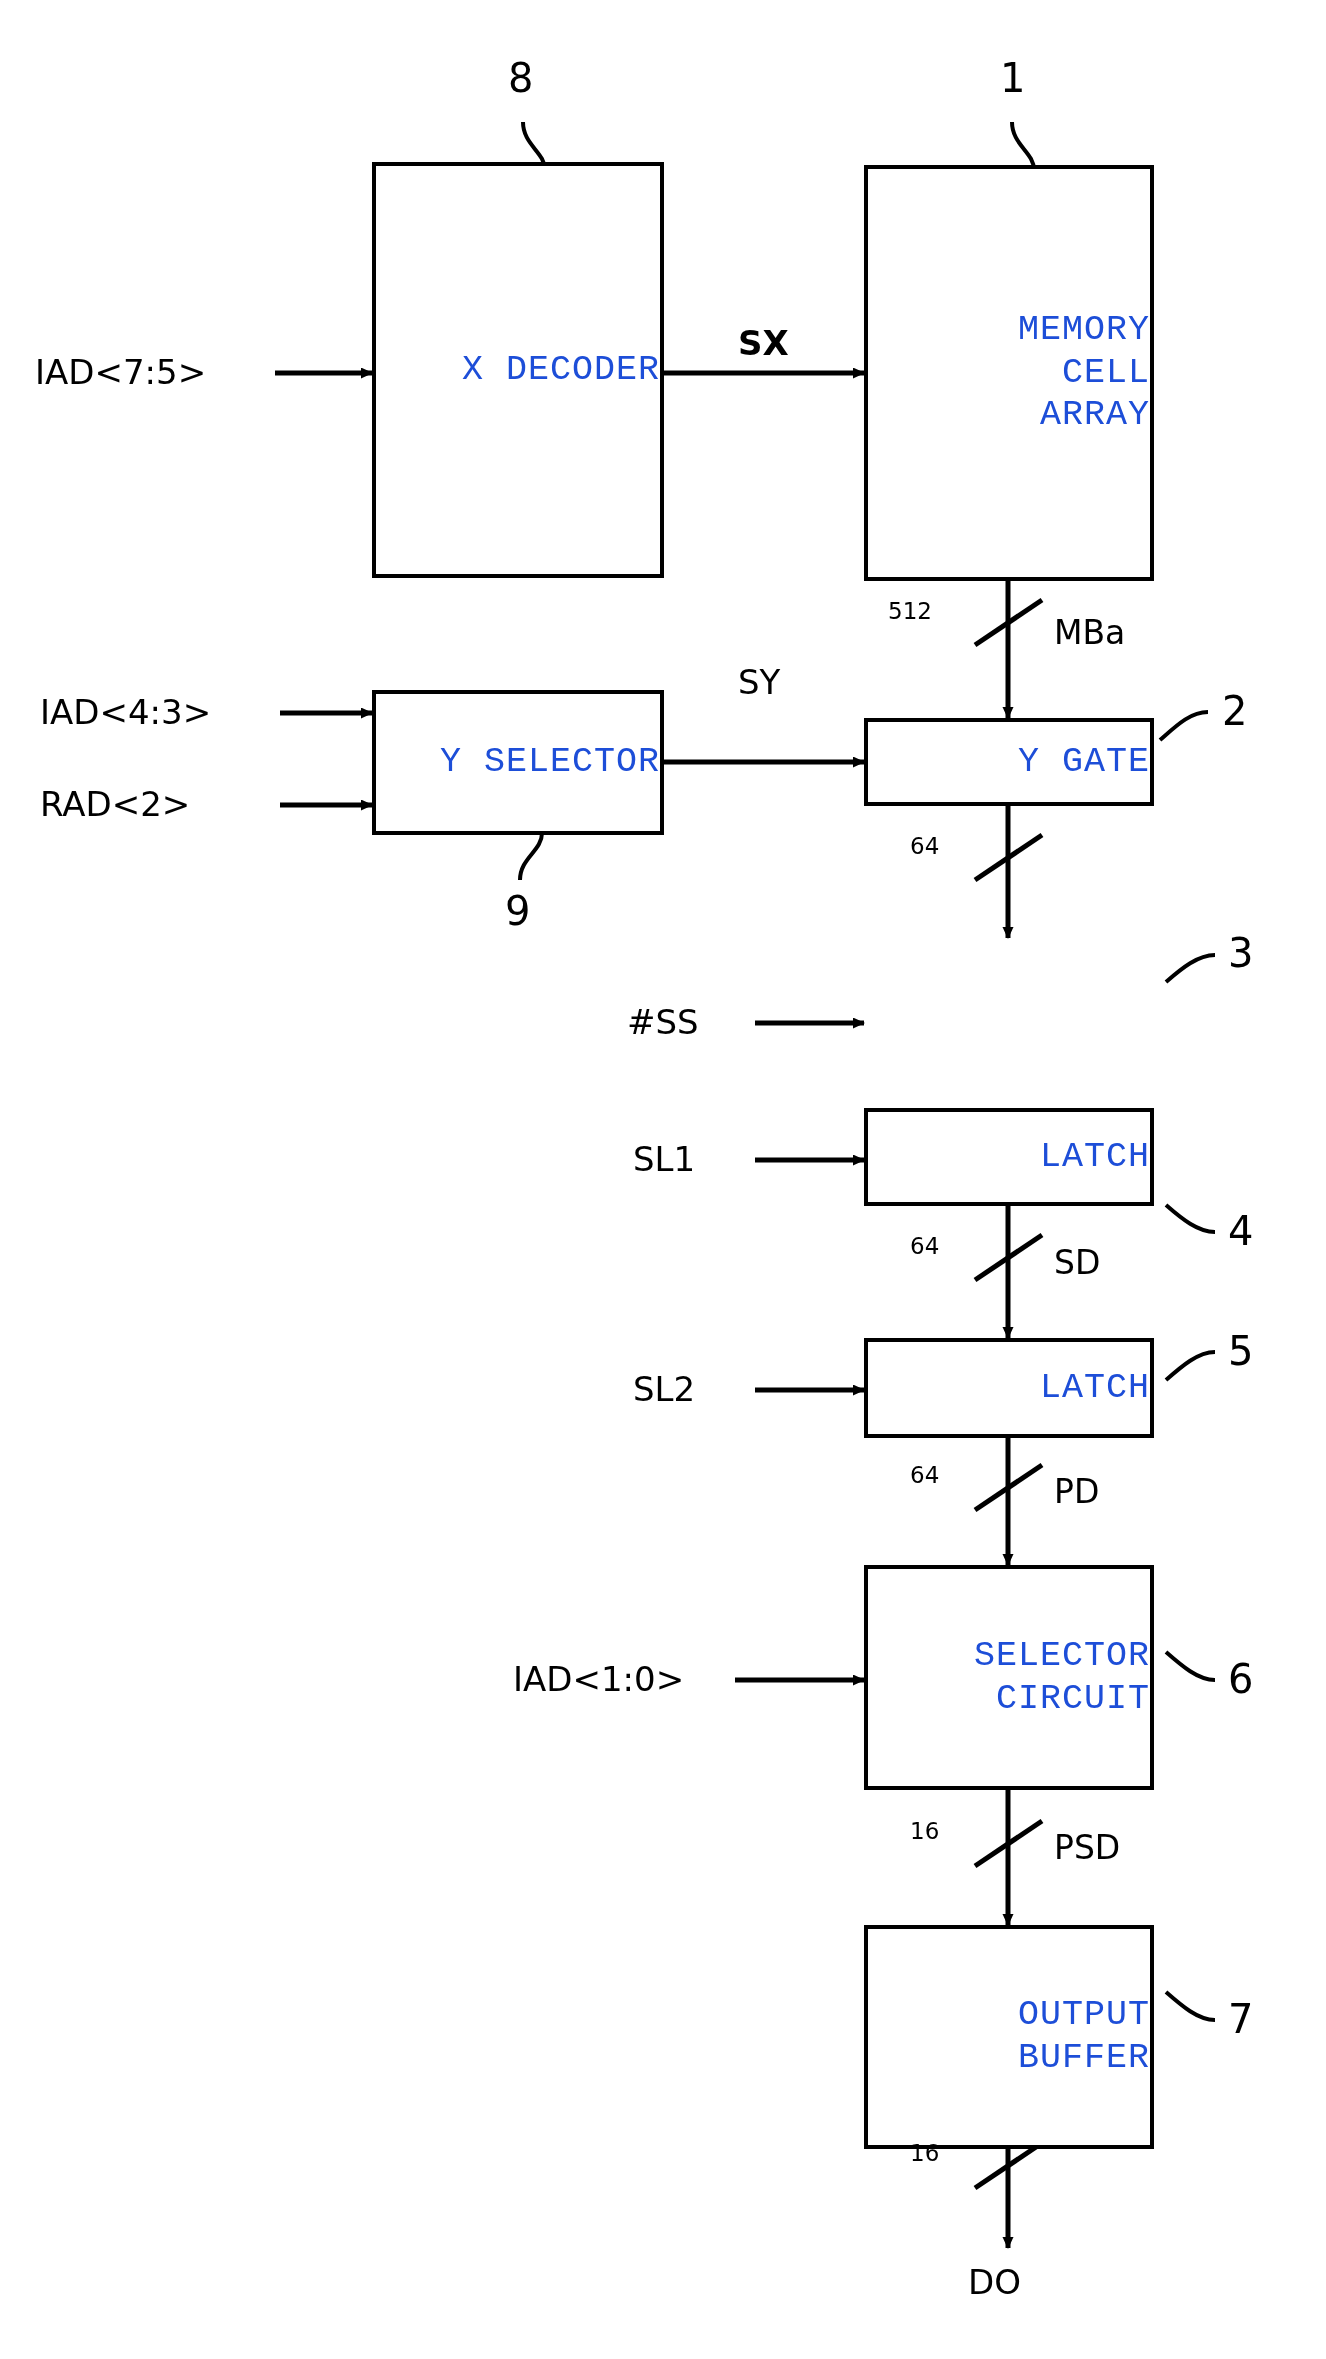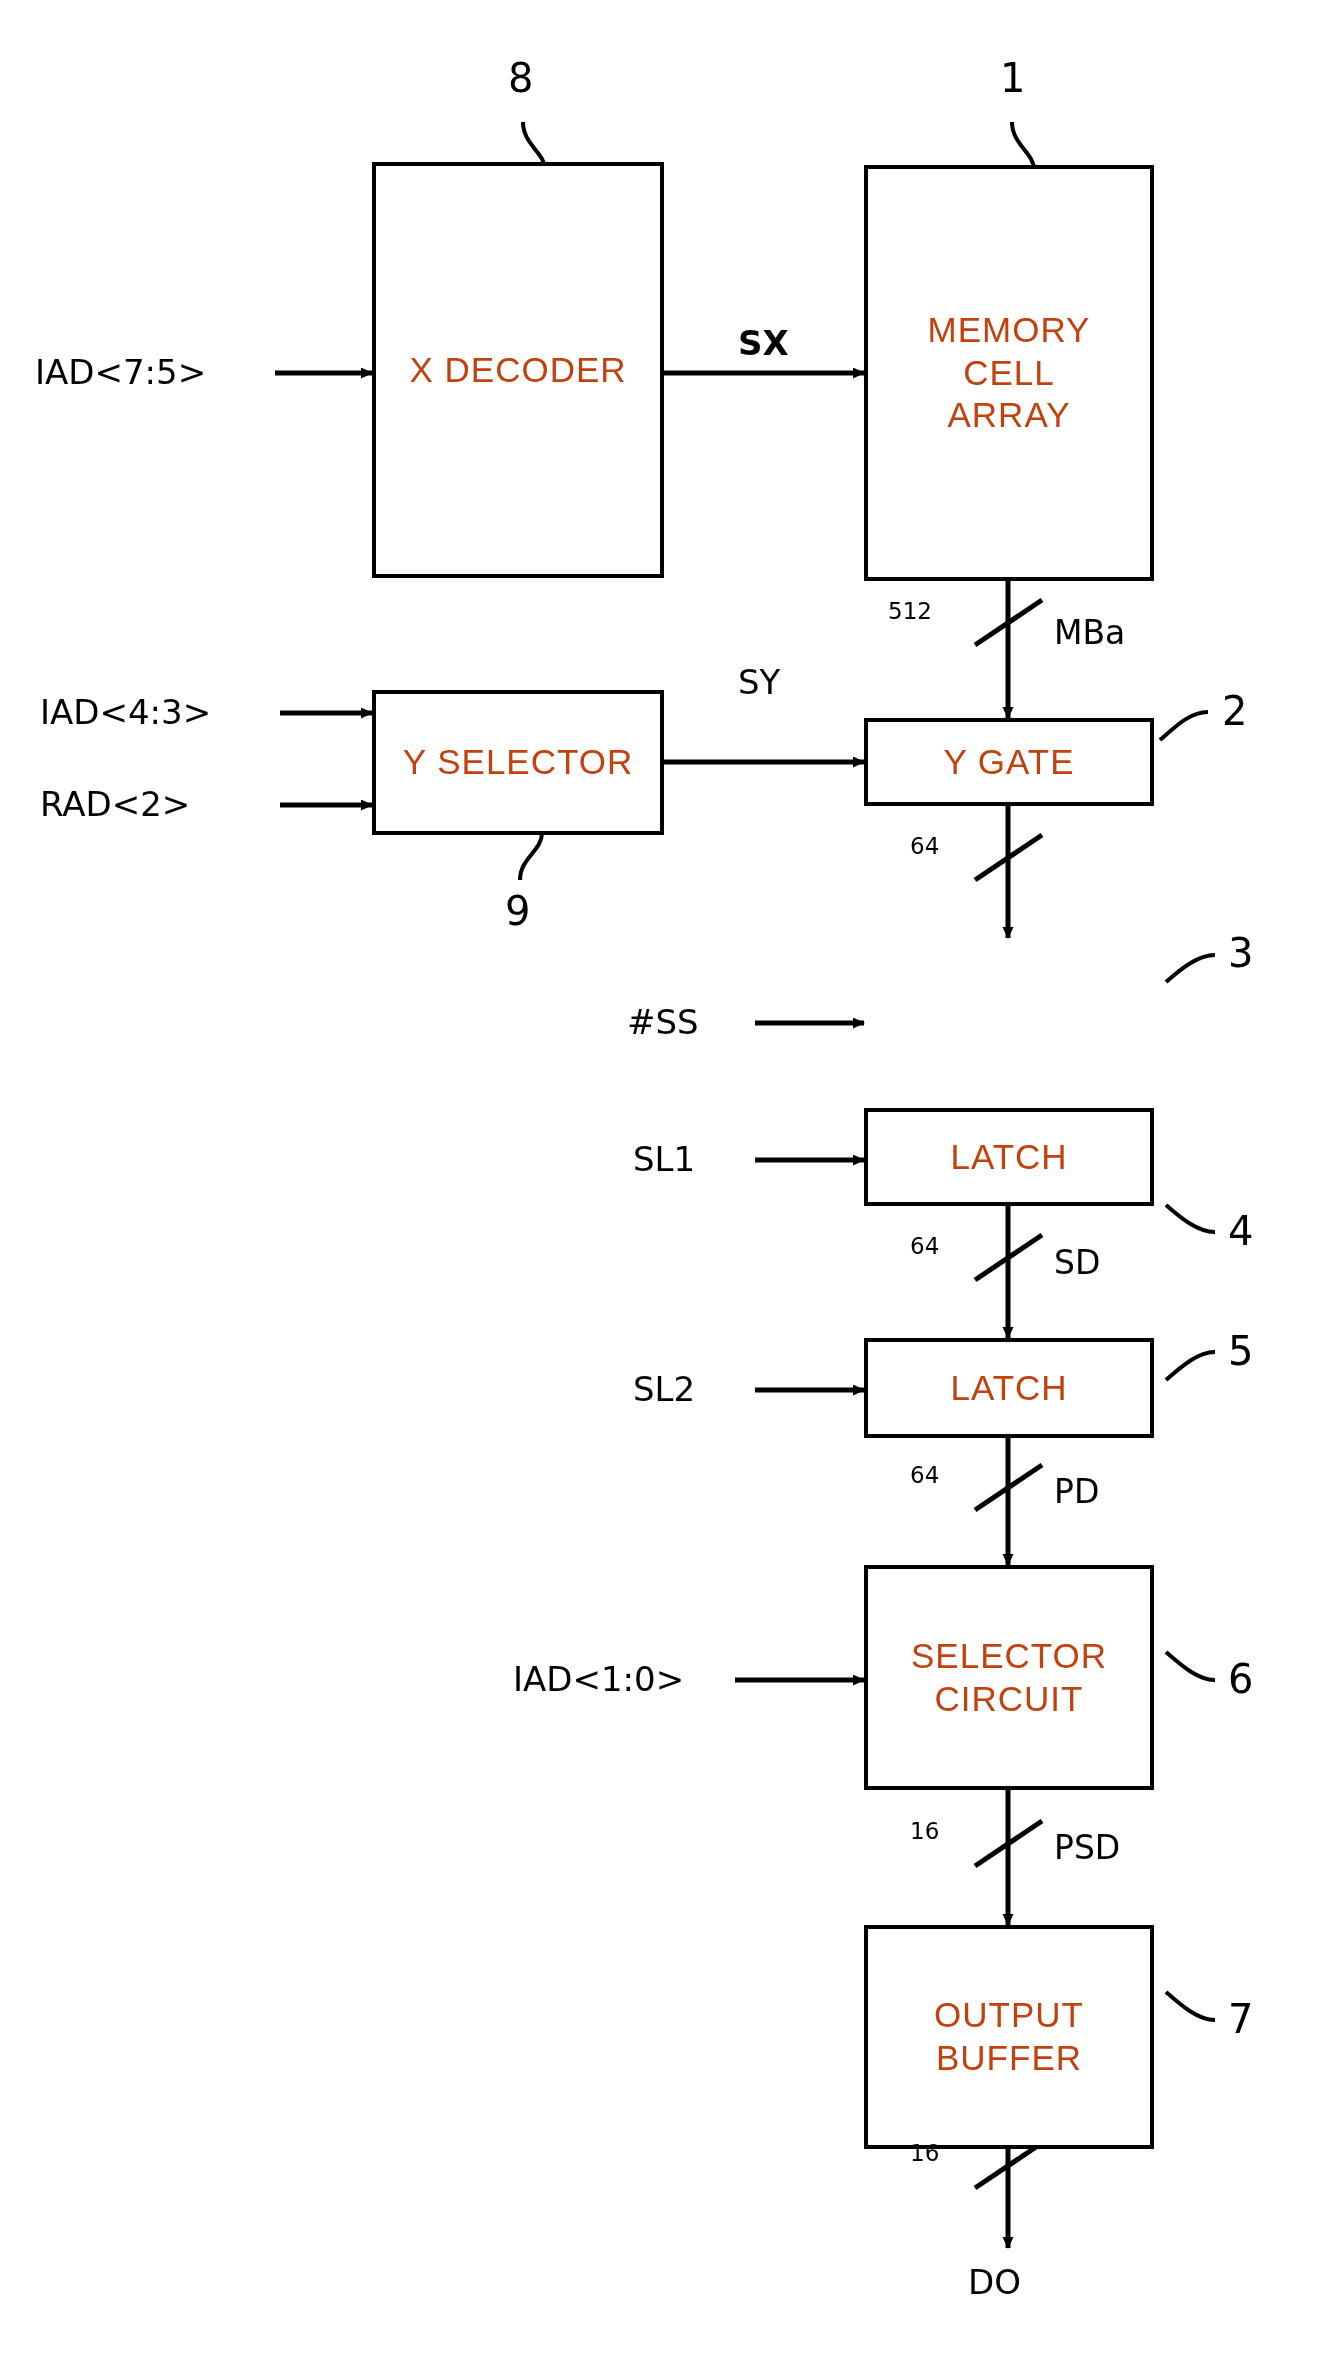--- a/index.html
+++ b/index.html
@@ -24,28 +24,28 @@
     width: 1326px;
     height: 2359px;
   }
   .blk {
     position: absolute;
     border: 4px solid #000;
     background: #fff;
     box-sizing: border-box;
     display: flex;
     flex-direction: column;
-    align-items: center;
+    align-items: flex-end;
     justify-content: center;
     text-align: center;
-    font-family: Liberation Sans, sans-serif;
+    font-family: Liberation Mono, monospace;
     font-size: 35px;
     letter-spacing: 1px;
     line-height: 1.22;
-    color: #c2410c;
+    color: #1d4ed8;
   }
   .blk .ln { display: block; white-space: nowrap; }
   .lbl {
     position: absolute;
     font-family: "DejaVu Sans", sans-serif;
     color: #000;
     white-space: nowrap;
   }
   .sig { font-size: 34px; letter-spacing: 0px; }
   .num { font-size: 40px; }

